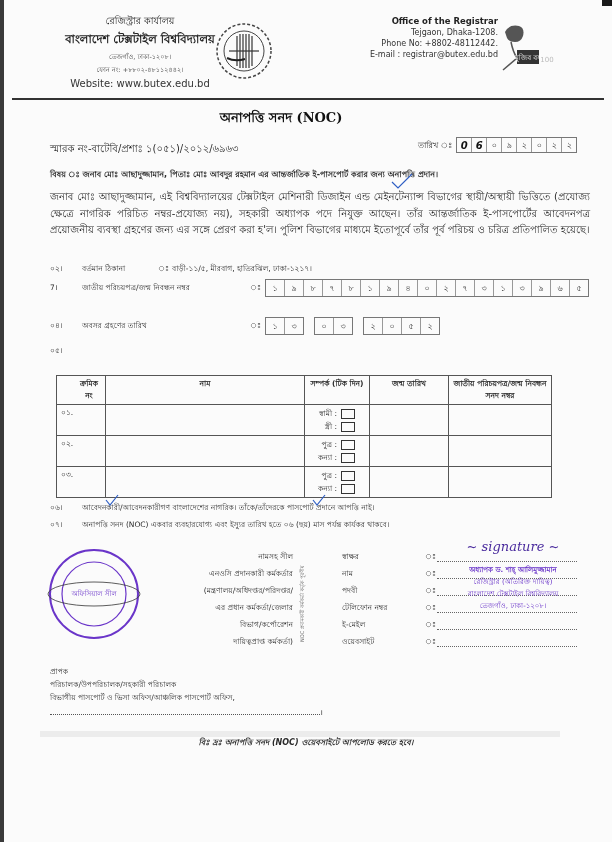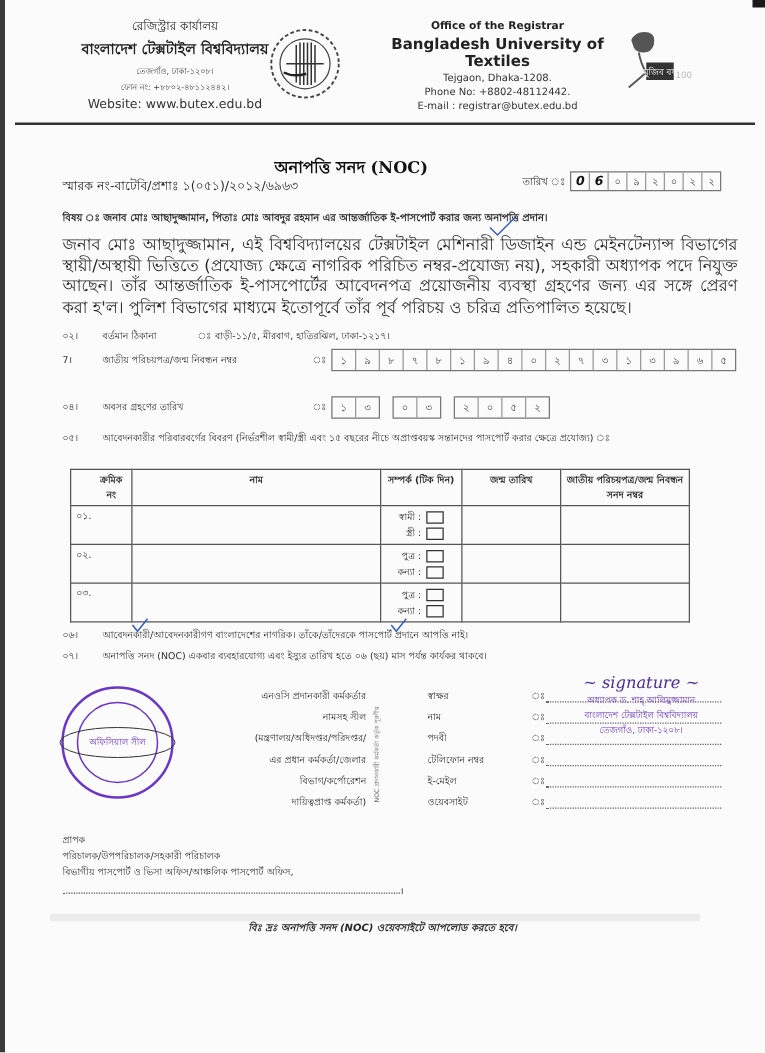--- a/index.html
+++ b/index.html
@@ -9,37 +9,37 @@
   .edge-left { left:0; top:0; width:4px; height:842px; background:#3a3a3a; }
   .corner-tr { right:0; top:0; width:10px; height:6px; background:#1a1a1a; }
 
   
   .hdr-bn { left:40px; top:14px; width:200px; text-align:center; }
   .hdr-bn .l1 { font-size:9.5px; color:#222; }
   .hdr-bn .l2 { font-size:11.5px; font-weight:bold; color:#222; margin-top:2px; }
   .hdr-bn .l3, .hdr-bn .l4 { font-size:6.5px; color:#444; margin-top:2px; }
   .hdr-bn .l5 { font-size:10px; color:#333; margin-top:2px; }
   .logo { left:215px; top:22px; width:58px; height:58px; }
-  .hdr-en { left:298px; top:16px; width:200px; text-align:center; }
+  .hdr-en { left:298px; top:16px; width:200px; text-align:right; }
   .hdr-en .l1 { font-size:8.5px; font-weight:bold; color:#222; }
   .hdr-en .l2 { font-size:12px; font-weight:bold; color:#222; margin-top:2px; }
   .hdr-en .l3, .hdr-en .l4, .hdr-en .l5 { font-size:8px; color:#333; margin-top:2px; }
   .mujib { left:495px; top:20px; width:60px; height:55px; }
   .rule { left:12px; top:98px; width:592px; height:2px; background:#333; }
 
-  .title { left:0; width:562px; top:124px; text-align:center; font-family:"DejaVu Serif", serif; font-size:13px; font-weight:bold; color:#111; }
+  .title { left:0; width:562px; top:108px; text-align:center; font-family:"DejaVu Serif", serif; font-size:13px; font-weight:bold; color:#111; }
   .memo { left:50px; top:141px; font-size:10px; }
   .date-wrap { left:418px; top:137px; display:flex; align-items:center; font-size:8px; }
   .box-row { display:flex; border:1px solid #777; }
   .box-row .b { width:14px; height:14px; border-right:1px solid #999; font-size:8px; display:flex; align-items:center; justify-content:center; color:#444; }
   .box-row .b:last-child { border-right:none; }
   .box-row .b.hw { font-weight:bold; color:#111; font-size:10px; font-style:italic; }
 
   .subject { left:50px; top:168px; font-size:8px; font-weight:bold; width:540px; }
-  .para { left:50px; top:189px; width:540px; font-size:13px; line-height:16.5px; text-align:justify; }
+  .para { left:50px; top:189px; width:540px; font-size:10px; line-height:16.5px; text-align:justify; }
 
   .item { left:50px; font-size:7.5px; display:flex; }
   .item .num { width:32px; }
   .colon { width:14px; }
   .nid { left:265px; top:279px; }
   .nid .b { width:18px; height:16px; }
   .ret { left:265px; top:317px; display:flex; gap:10px; }
   .ret .box-row .b { width:18px; height:16px; }
 
   .item5 { left:50px; top:343px; width:540px; font-size:7.5px; line-height:16px; display:flex; }
@@ -58,21 +58,21 @@
   .seal { left:44px; top:546px; width:100px; height:96px; }
   .offlbl { left:168px; top:548px; width:125px; text-align:right; font-size:7.5px; line-height:17px; }
   .vert { left:298px; top:552px; width:10px; height:90px; font-size:5px; color:#666; writing-mode:vertical-rl; transform:rotate(180deg); }
   .sigrows { left:342px; top:548px; font-size:7.5px; line-height:17px; }
   .sigrow { display:flex; }
   .sigrow .k { width:83px; }
   .sigrow .c { width:12px; }
   .sigrow .dots { width:140px; border-bottom:1px dotted #666; height:13px; }
   .sigstamp { left:418px; top:540px; width:190px; color:#6a35c9; text-align:center; font-size:7px; line-height:12px; }
   .sigstamp .sign { font-family:"DejaVu Serif", serif; font-style:italic; font-size:13px; color:#4b2c9e; line-height:14px; }
-  .sigstamp .nm { font-weight:normal; margin-top:0; }
+  .sigstamp .nm { font-weight:bold; margin-top:10px; }
 
   .recip { left:50px; top:665px; font-size:7.5px; line-height:13px; }
   .dots-line { width:270px; border-bottom:1px dotted #555; height:10px; display:inline-block; }
   .nb { left:0; width:612px; top:736px; text-align:center; font-size:8px; font-weight:bold;font-style:italic; }
   .ghost { left:40px; top:731px; width:520px; height:6px; background:#ececec; }
   .tick { position:absolute; width:14px; height:12px; }
 </style>
 </head>
 <body>
 
@@ -95,21 +95,20 @@
     <line x1="28" y1="12" x2="28" y2="46"></line>
       <line x1="31" y1="12" x2="31" y2="46"></line>
     <line x1="34" y1="12" x2="34" y2="46"></line>
       <line x1="37" y1="14" x2="37" y2="44"></line>
     <line x1="14" y1="29" x2="44" y2="29"></line>
   </g>
   <path d="M12 36 Q20 40 30 37" fill="none" stroke="#222" stroke-width="2"></path>
 </svg>
 <div class="abs hdr-en">
   <div class="l1">Office of the Registrar</div>
-  <div class="l2">Bangladesh University of Textiles</div>
   <div class="l3">Tejgaon, Dhaka-1208.</div>
   <div class="l4">Phone No: +8802-48112442.</div>
   <div class="l5">E-mail : registrar@butex.edu.bd</div>
 </div>
 <svg class="abs mujib" viewBox="0 0 60 55">
   <path d="M10 12 Q14 4 24 6 Q30 8 28 16 Q26 22 20 22 Q14 22 12 18 Z" fill="#555"></path>
   <path d="M16 22 Q18 32 22 38 L8 50" fill="none" stroke="#555" stroke-width="1.5"></path>
   <rect x="22" y="30" width="22" height="14" fill="#333"></rect>
   <text x="33" y="40" font-size="7" fill="#fff" text-anchor="middle" font-family="DejaVu Sans, sans-serif">মুজিব বর্ষ</text>
   <text x="52" y="42" font-size="7" fill="#bbb" text-anchor="middle" font-family="DejaVu Sans, sans-serif">100</text>
@@ -184,21 +183,20 @@
   <div class="box-row" id="ret-year">
       <div class="b">২</div>
       <div class="b">০</div>
       <div class="b">৫</div>
       <div class="b">২</div>
     </div>
 </div>
 
 <div class="abs item5">
   <span class="num">০৫।</span>
-  <span>আবেদনকারীর পরিবারবর্গের বিবরণ (নির্ভরশীল স্বামী/স্ত্রী এবং ১৫ বছরের নীচে অপ্রাপ্তবয়স্ক সন্তানদের পাসপোর্ট করার ক্ষেত্রে প্রযোজ্য) ঃ</span>
 </div>
 
 <table class="fam">
   <thead>
     <tr>
       <th style="width:24px;padding-left:20px;">ক্রমিক নং</th>
       <th style="width:190px;">নাম</th>
       <th style="width:56px;">সম্পর্ক (টিক দিন)</th>
       <th style="width:70px;">জন্ম তারিখ</th>
       <th>জাতীয় পরিচয়পত্র/জন্ম নিবন্ধন সনদ নম্বর</th>
@@ -276,22 +274,22 @@
   </svg>
 
 <svg class="abs seal" viewBox="0 0 100 96">
   <circle cx="50" cy="48" r="44" fill="none" stroke="#6a35c9" stroke-width="2"></circle>
   <circle cx="50" cy="48" r="32" fill="none" stroke="#6a35c9" stroke-width="1.2"></circle>
   <ellipse cx="50" cy="48" rx="46" ry="12" fill="none" stroke="#333" stroke-width="0.8"></ellipse>
   <text x="50" y="50" font-size="7" fill="#6a35c9" text-anchor="middle" font-family="DejaVu Sans, sans-serif">অফিসিয়াল সীল</text>
 </svg>
 
 <div class="abs offlbl">
+  <div>নামসহ সীল</div>
   <div>এনওসি প্রদানকারী কর্মকর্তার</div>
-  <div>নামসহ সীল</div>
   <div>(মন্ত্রণালয়/অধিদপ্তর/পরিদপ্তর/</div>
   <div>এর প্রধান কর্মকর্তা/জেলার</div>
   <div>বিভাগ/কর্পোরেশন</div>
   <div>দায়িত্বপ্রাপ্ত কর্মকর্তা)</div>
 </div>
 <div class="abs vert">NOC প্রদানকারী কর্মকর্তা কর্তৃক পূরণীয়</div>
 
 <div class="abs sigrows">
   <div class="sigrow">
       <span class="k">স্বাক্ষর</span>
@@ -321,20 +319,21 @@
   <div class="sigrow">
       <span class="k">ওয়েবসাইট</span>
       <span class="c">ঃ</span>
       <span class="dots"></span>
     </div>
 </div>
 
 <div class="abs sigstamp">
   <div class="sign">~ signature ~</div>
   <div class="nm">অধ্যাপক ড. শাহ্ আলিমুজ্জামান</div>
+  <div>রেজিস্ট্রার (অতিরিক্ত দায়িত্ব)</div>
   <div>বাংলাদেশ টেক্সটাইল বিশ্ববিদ্যালয়</div>
   <div>তেজগাঁও, ঢাকা-১২০৮।</div>
 </div>
 
 <div class="abs recip">
   <div>প্রাপক</div>
   <div>পরিচালক/উপপরিচালক/সহকারী পরিচালক</div>
   <div>বিভাগীয় পাসপোর্ট ও ভিসা অফিস/আঞ্চলিক পাসপোর্ট অফিস,</div>
   <div><span class="dots-line"></span><span>।</span></div>
 </div>

